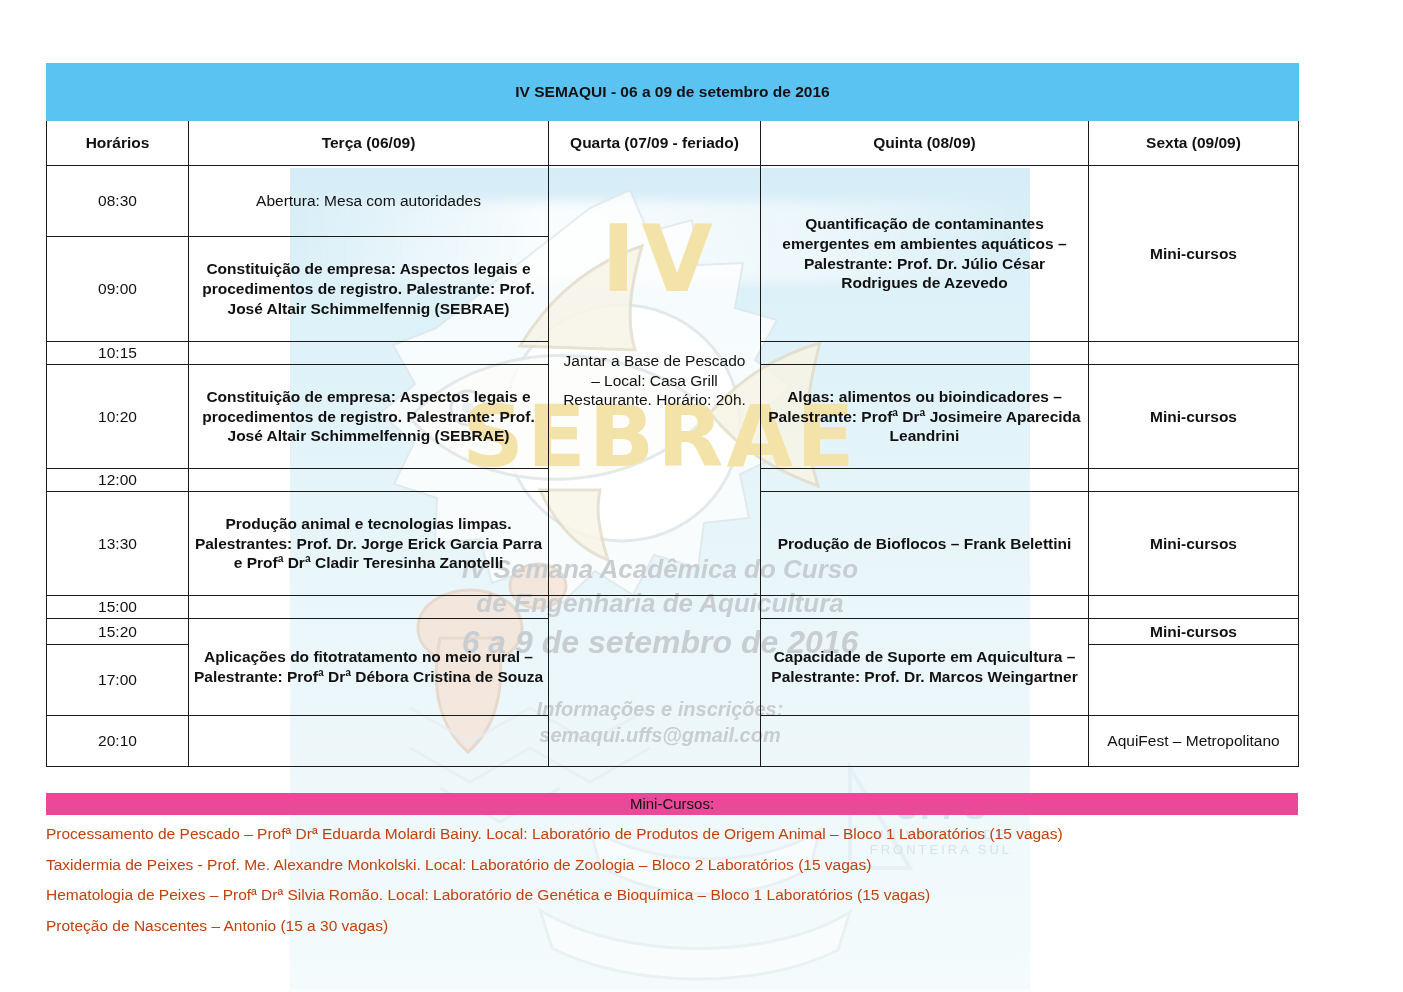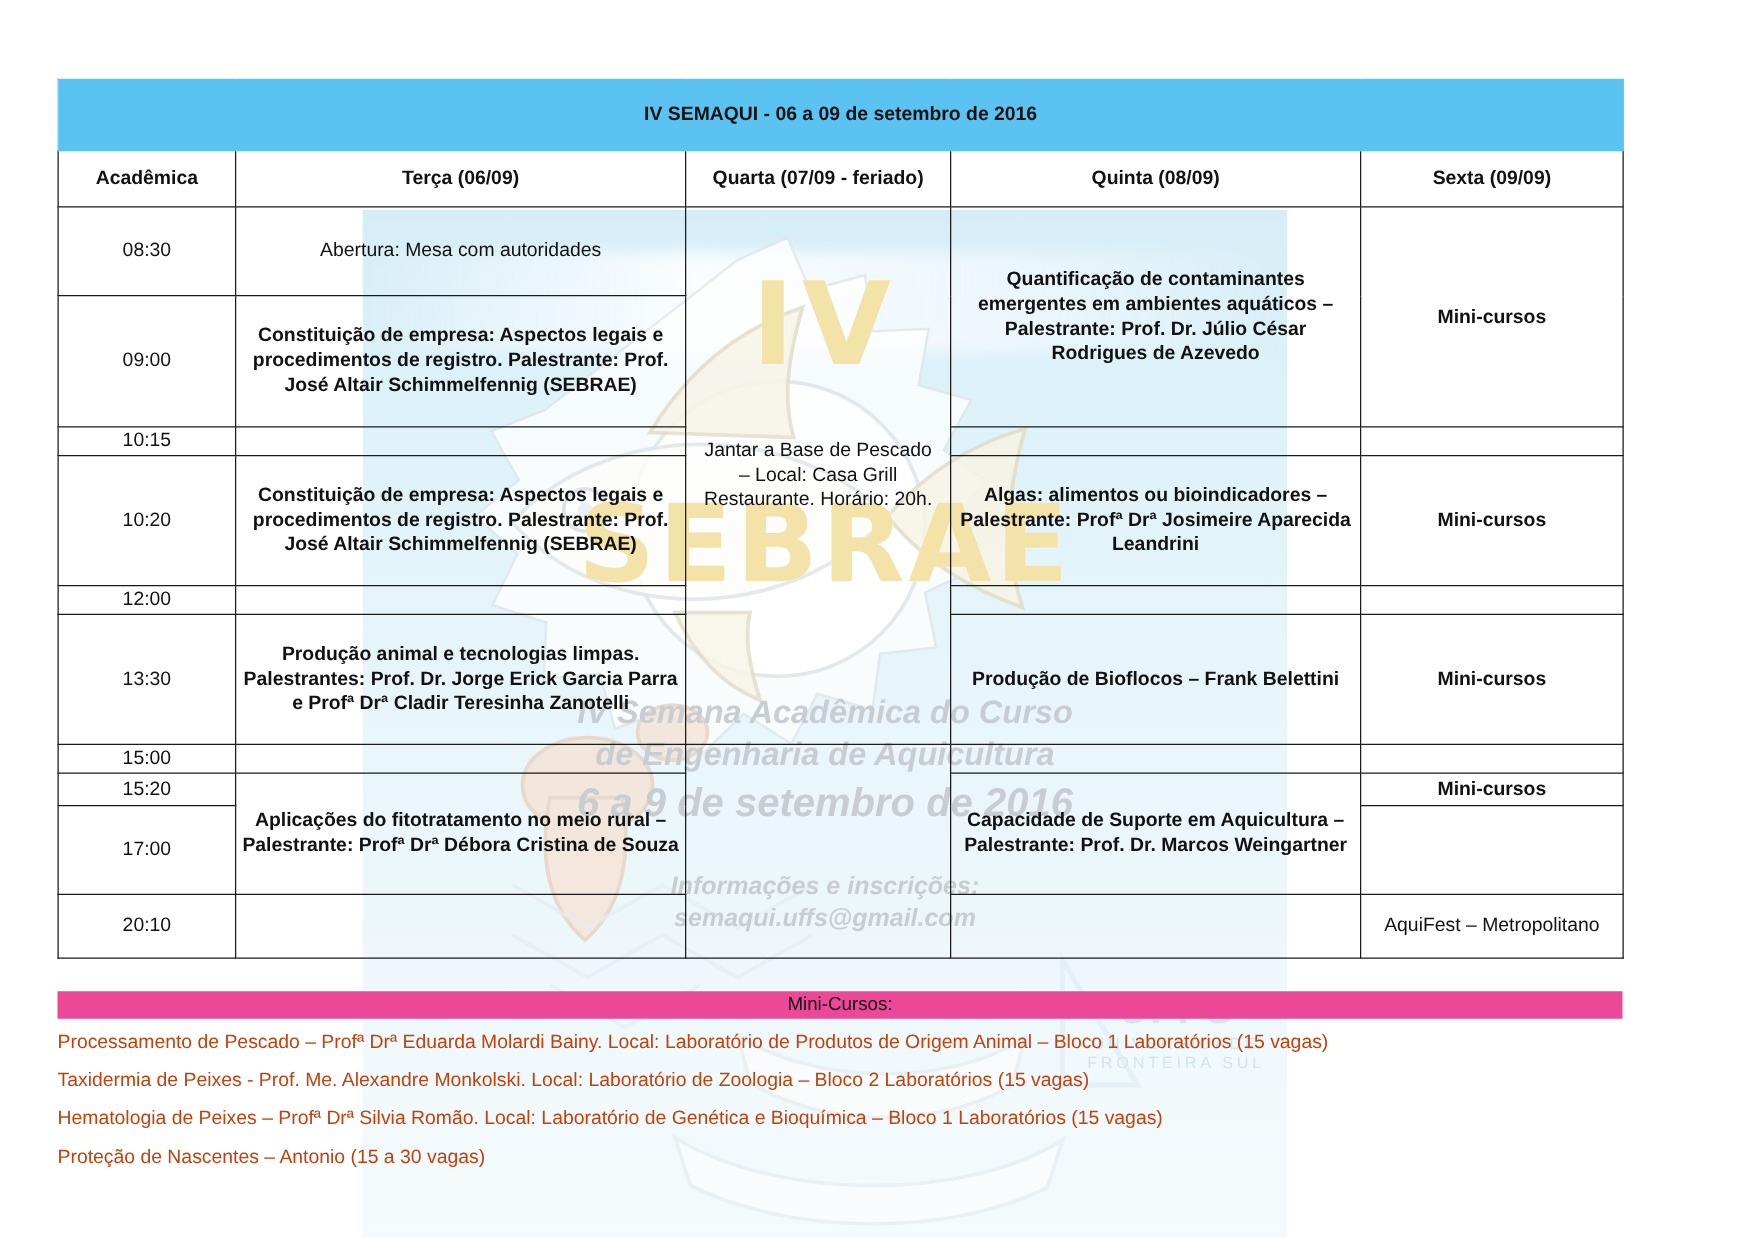--- a/index.html
+++ b/index.html
@@ -219,21 +219,21 @@
       <col style="width:328px">
       <col style="width:210px">
     </colgroup>
 
     <tbody>
         <tr>
       <td class="title-bar" colspan="5">IV SEMAQUI - 06 a 09 de setembro de 2016</td>
     </tr>
 
     <tr>
-      <td class="colhead">Acadêmica</td>
+      <td class="colhead">Horários</td>
       <td class="colhead">Terça (06/09)</td>
       <td class="colhead">Quarta (07/09 - feriado)</td>
       <td class="colhead">Quinta (08/09)</td>
       <td class="colhead">Sexta (09/09)</td>
     </tr>
 
     <tr>
       <td class="timecell" style="height:70px">08:30</td>
       <td class="plain">Abertura: Mesa com autoridades</td>
       <td rowspan="6" class="plain" style="padding:0 10px">Jantar a Base de Pescado – Local: Casa Grill Restaurante. Horário: 20h.</td>

